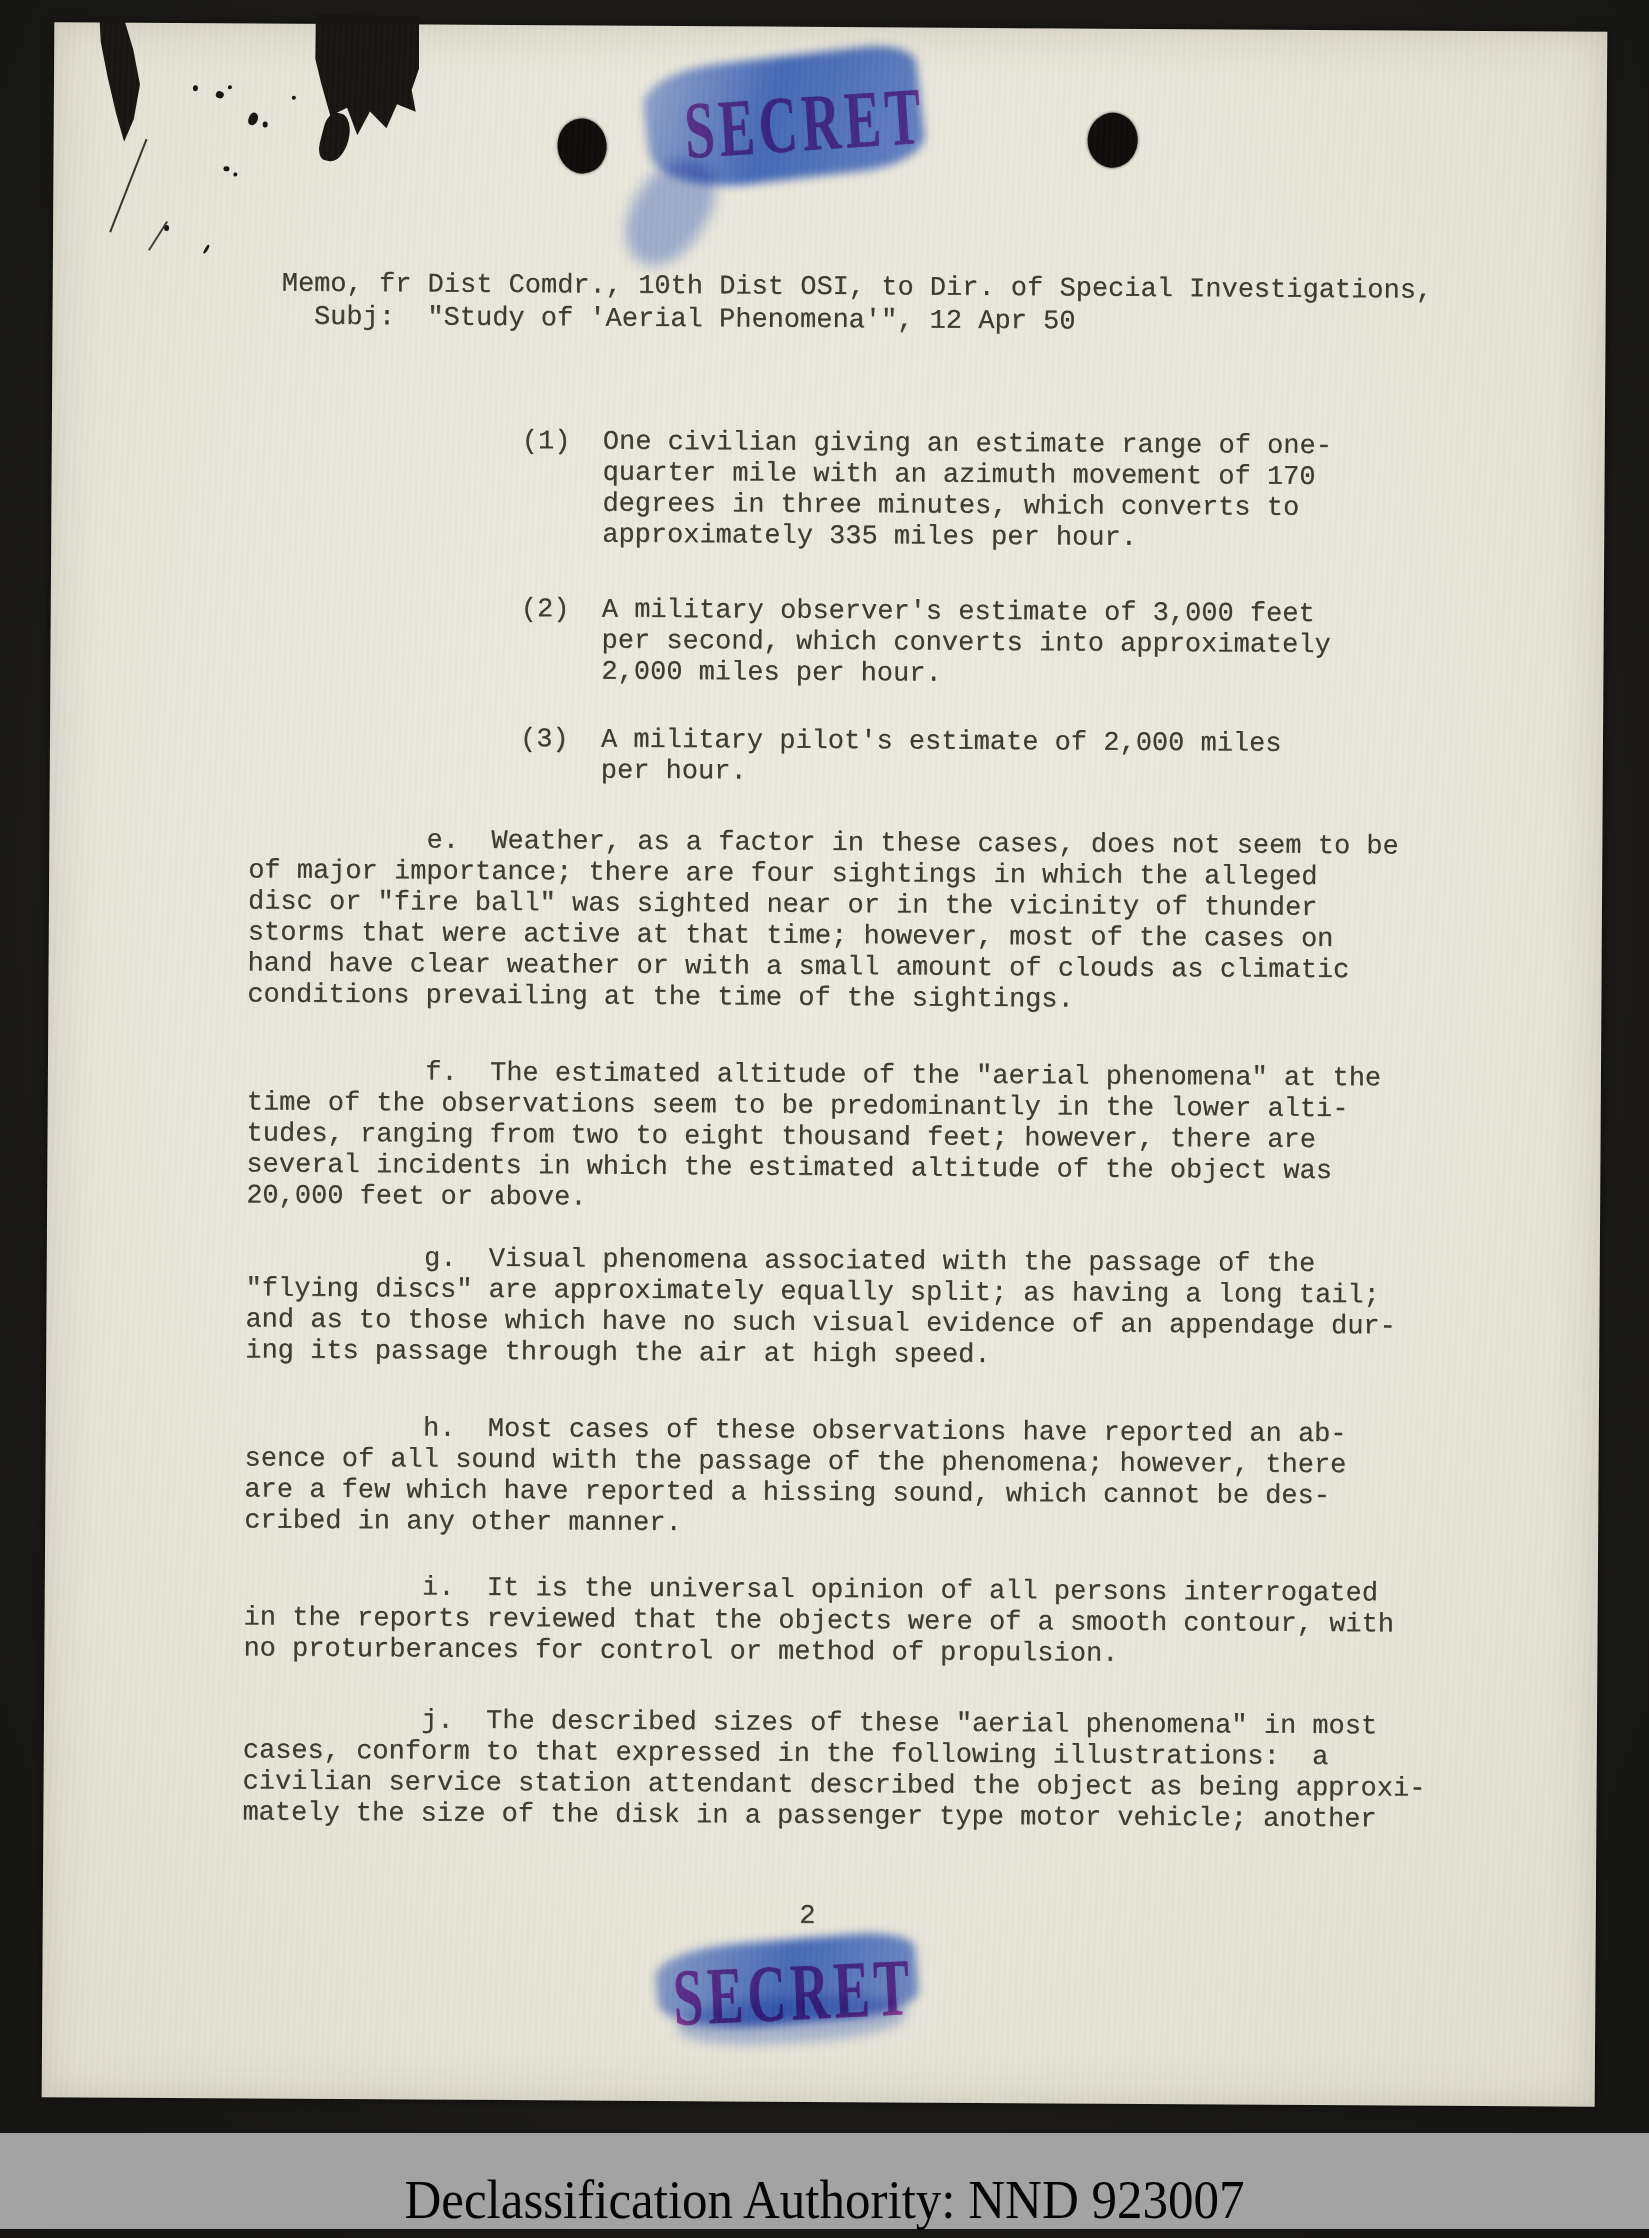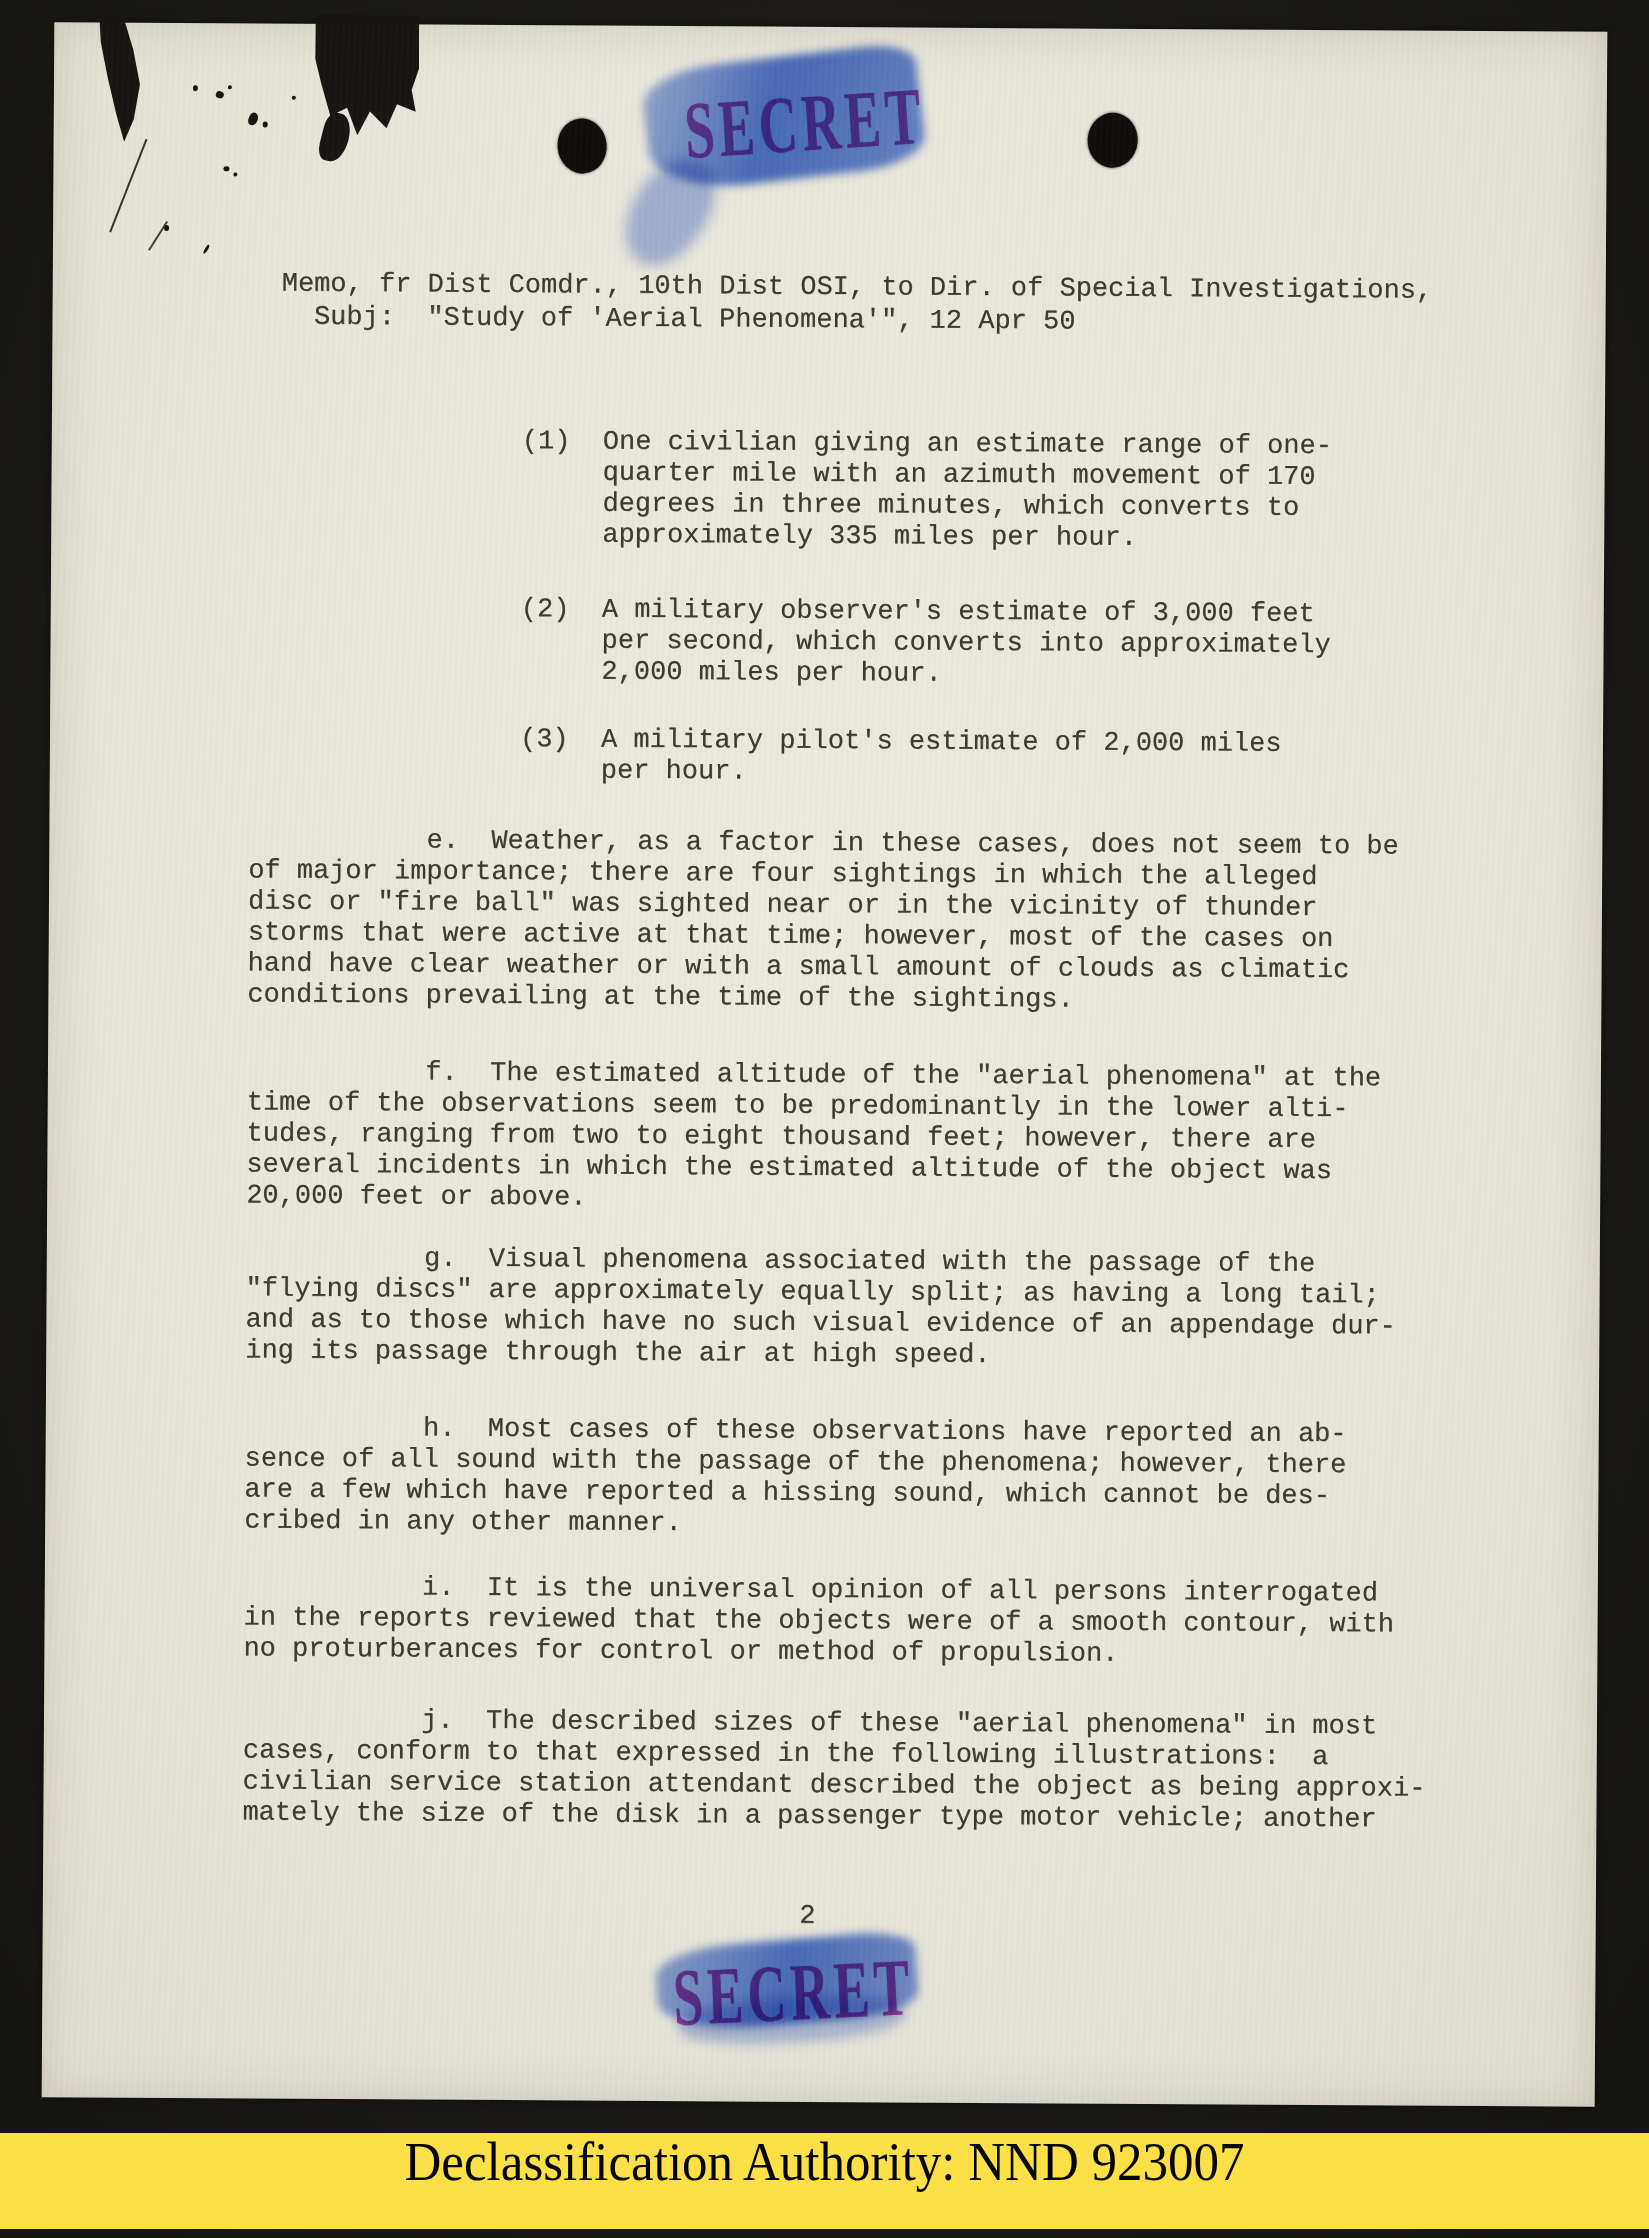--- a/index.html
+++ b/index.html
@@ -136,22 +136,22 @@
   .s5 { left: 209px; top: 98px; width: 4.9px; height: 5.9px; }
   .s6 { left: 238px; top: 72px; width: 4.4px;  height: 4.4px; }
   .s7 { left: 170px; top: 143px; width: 6.3px; height: 5.4px; }
   .s8 { left: 180px; top: 149px; width: 3.9px;  height: 4.4px; }
   .s9 { left: 111px; top: 202px; width: 5.4px; height: 6.3px; }
   .s10{ left: 152px; top: 221px; width: 2.9px;  height: 9.8px; transform: rotate(30deg); }
   
   .banner {
     position: absolute;
     left: 0; right: 0; top: 2133px; height: 96px;
-    background: #fde047;
-    display: flex; align-items: flex-start; justify-content: center;
+    background: #a3a3a3;
+    display: flex; align-items: flex-end; justify-content: center;
   }
   .banner-text {
     font-family: "Liberation Serif", "DejaVu Serif", serif;
     font-size: 51px;
     color: #050505;
     letter-spacing: 0px;
     transform: scaleY(1.08);
   }
 </style>
 </head>

